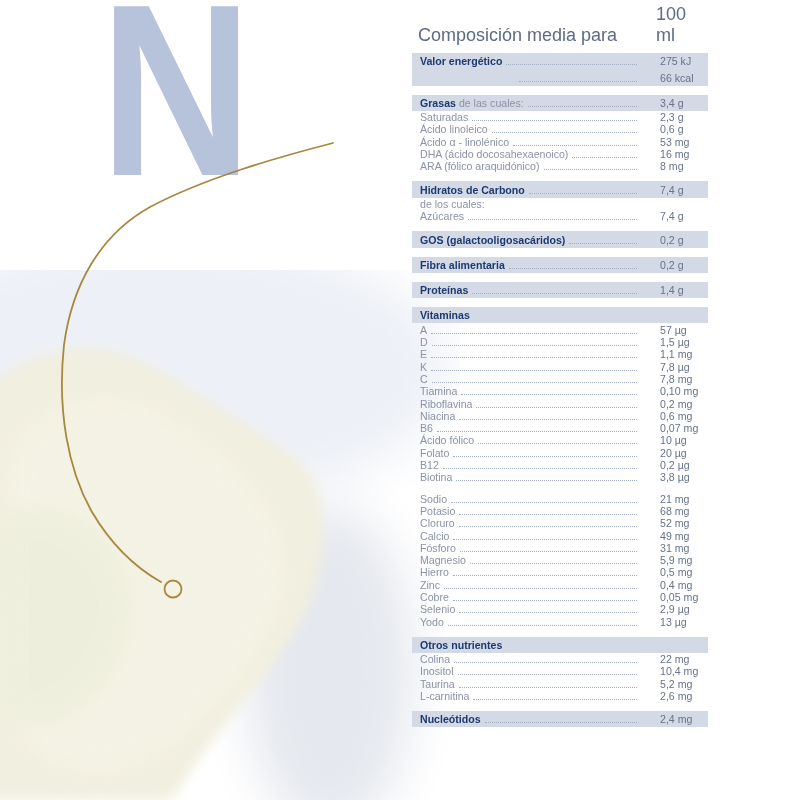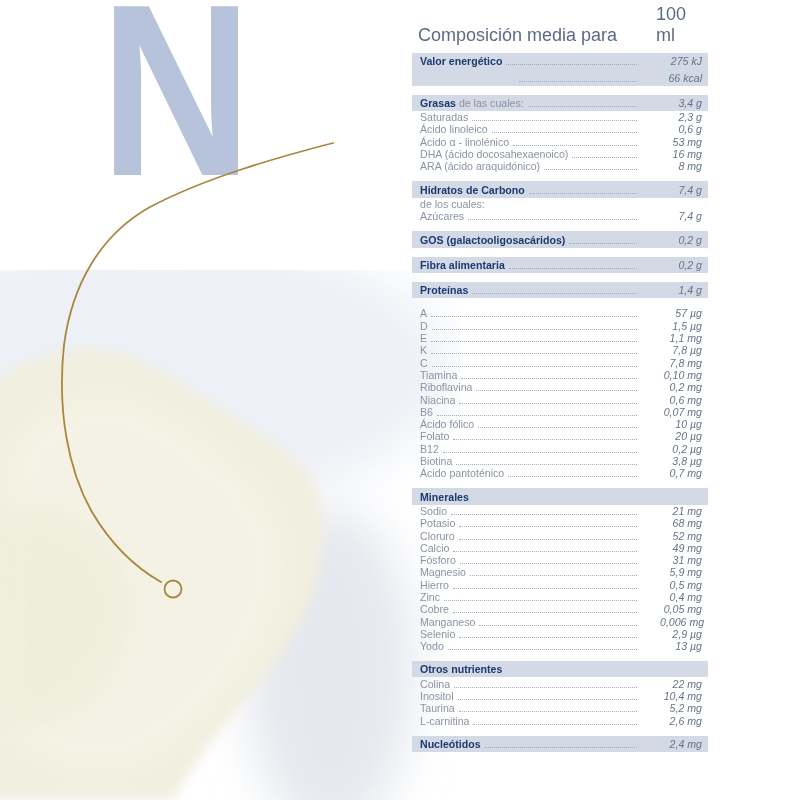--- a/index.html
+++ b/index.html
@@ -19,21 +19,21 @@
   .ntable{position:absolute;left:412px;top:30px;width:296px;}
   .thead{display:flex;align-items:flex-end;padding:0 6px 0 6px;height:16px;margin-bottom:7px;
          font-size:18px;color:#5d6b85;}
   .thead .spacer{flex:1;}
   .thead .hval{width:46px;flex:none;margin-left:4px;}
   .row{display:flex;align-items:flex-end;height:12.3px;line-height:12px;
        padding:0 6px 0 8px;font-size:10.6px;color:#8a93a5;}
   .row .lab{white-space:nowrap;}
   .row .lab b{color:#1c3a70;font-weight:700;margin-top:21px;}
   .row .dots{flex:1;min-width:6px;border-bottom:1.5px dotted #a2acbf;margin:0 3px 2px 4px;}
-  .row .val{width:42px;flex:none;margin-left:20px;color:#66738a;text-align:right;white-space:nowrap;font-style:italic;}
+  .row .val{width:42px;flex:none;margin-left:20px;color:#66738a;text-align:left;white-space:nowrap;}
   .row.hl{background:#d3d9e5;padding-top:2px;padding-bottom:2px;}
   .gap{height:9px;}
 </style>
 </head>
 <body>
 
 <div class="stage">
 
   <svg class="powder-svg" width="460" height="530" viewBox="0 0 460 530" aria-hidden="true">
     <defs>
@@ -110,21 +110,21 @@
           <span class="lab">Ácido α - linolénico</span>
           <span class="dots"></span>
           <span class="val">53 mg</span>
         </div>
         <div class="row">
           <span class="lab">DHA (ácido docosahexaenoico)</span>
           <span class="dots"></span>
           <span class="val">16 mg</span>
         </div>
         <div class="row">
-          <span class="lab">ARA (ácido araquidónico)</span>
+          <span class="lab">ARA (fólico araquidónico)</span>
           <span class="dots"></span>
           <span class="val">8 mg</span>
         </div>
         <div class="gap"></div>
         <div class="row hl">
           <span class="lab"><b>Hidratos de Carbono</b></span>
           <span class="dots"></span>
           <span class="val">7,4 g</span>
         </div>
         <div class="row">
@@ -147,20 +147,23 @@
           <span class="dots"></span>
           <span class="val">0,2 g</span>
         </div>
         <div class="gap"></div>
         <div class="row hl">
           <span class="lab"><b>Proteínas</b></span>
           <span class="dots"></span>
           <span class="val">1,4 g</span>
         </div>
         <div class="gap"></div>
+        <div class="row hl">
+          <span class="lab"><b>Vitaminas</b></span>
+        </div>
         <div class="row">
           <span class="lab">A</span>
           <span class="dots"></span>
           <span class="val">57 µg</span>
         </div>
         <div class="row">
           <span class="lab">D</span>
           <span class="dots"></span>
           <span class="val">1,5 µg</span>
         </div>
@@ -212,29 +215,21 @@
         <div class="row">
           <span class="lab">B12</span>
           <span class="dots"></span>
           <span class="val">0,2 µg</span>
         </div>
         <div class="row">
           <span class="lab">Biotina</span>
           <span class="dots"></span>
           <span class="val">3,8 µg</span>
         </div>
-        <div class="row">
-          <span class="lab">Ácido pantoténico</span>
-          <span class="dots"></span>
-          <span class="val">0,7 mg</span>
-        </div>
-        <div class="gap"></div>
-        <div class="row hl">
-          <span class="lab"><b>Minerales</b></span>
-        </div>
+        <div class="gap"></div>
         <div class="row">
           <span class="lab">Sodio</span>
           <span class="dots"></span>
           <span class="val">21 mg</span>
         </div>
         <div class="row">
           <span class="lab">Potasio</span>
           <span class="dots"></span>
           <span class="val">68 mg</span>
         </div>
@@ -265,25 +260,20 @@
         </div>
         <div class="row">
           <span class="lab">Zinc</span>
           <span class="dots"></span>
           <span class="val">0,4 mg</span>
         </div>
         <div class="row">
           <span class="lab">Cobre</span>
           <span class="dots"></span>
           <span class="val">0,05 mg</span>
-        </div>
-        <div class="row">
-          <span class="lab">Manganeso</span>
-          <span class="dots"></span>
-          <span class="val">0,006 mg</span>
         </div>
         <div class="row">
           <span class="lab">Selenio</span>
           <span class="dots"></span>
           <span class="val">2,9 µg</span>
         </div>
         <div class="row">
           <span class="lab">Yodo</span>
           <span class="dots"></span>
           <span class="val">13 µg</span>

